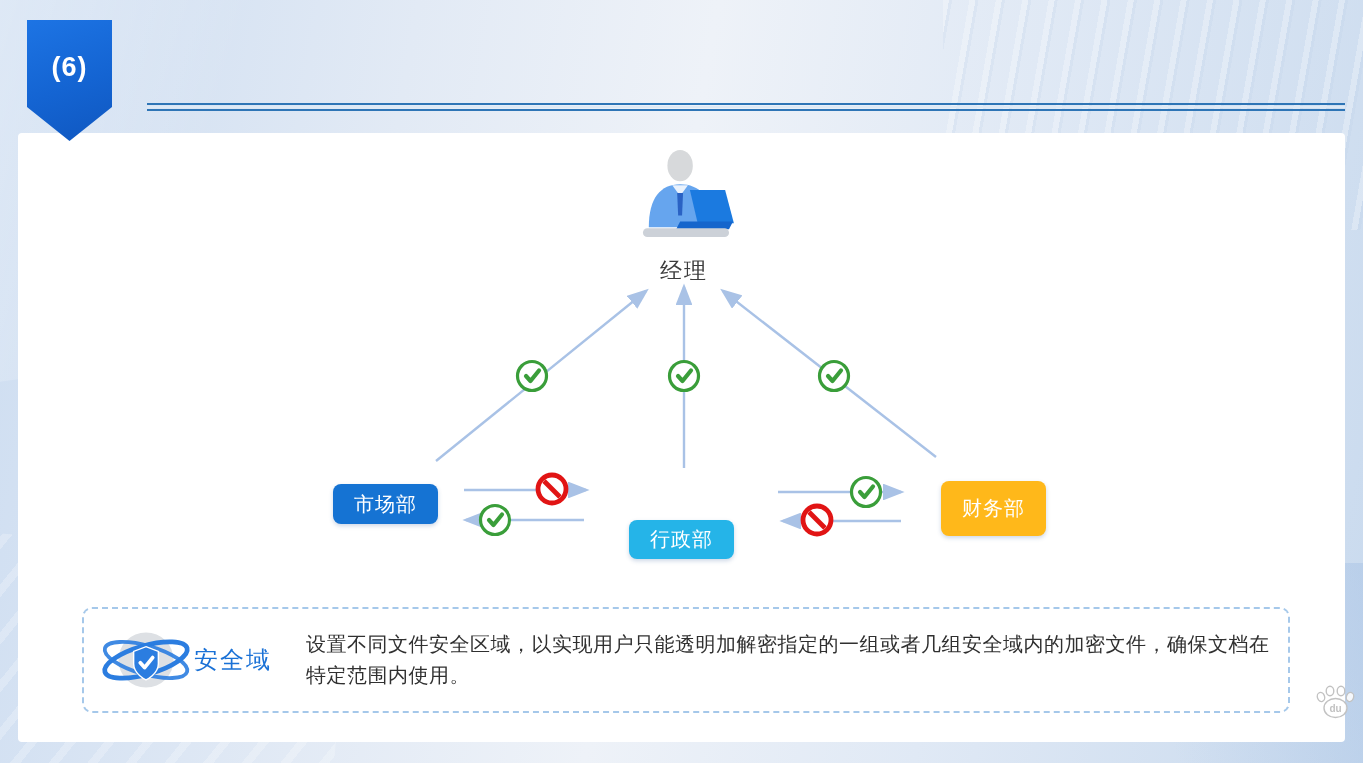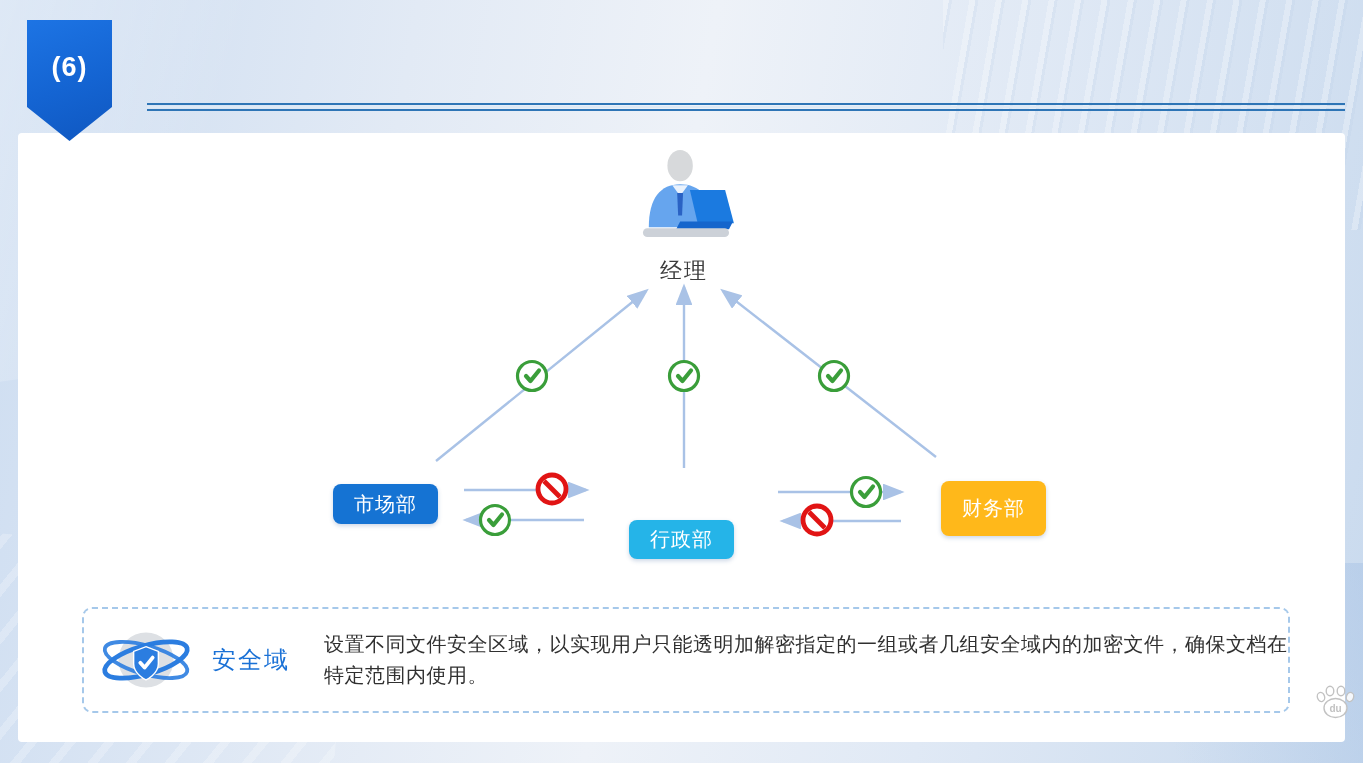--- a/index.html
+++ b/index.html
@@ -74,21 +74,21 @@
   .dept-admin   { left: 629px; top: 486px; height: 39px; margin-top: 34px; }
   .dept-finance { left: 941px; top: 481px; height: 55px; }
 
   
   .info-box {
     position: absolute; left: 82px; top: 607px; width: 1208px; height: 106px;
     border: 2px dashed #a5c8ea; border-radius: 10px;
     display: flex; align-items: center; z-index: 3; background: #fff;
   }
   .info-icon { width: 96px; height: 76px; margin-left: 14px; flex: none; }
-  .info-label { font-size: 24px; color: #1a71d6; margin-left: 18px; letter-spacing: 2px; flex: none; }
+  .info-label { font-size: 24px; color: #1a71d6; margin-left: 0; letter-spacing: 2px; flex: none; }
   .info-desc {
     margin-left: 34px; width: 965px; font-size: 20px; color: #303030;
     line-height: 1.55; letter-spacing: 0.5px;
   }
 
   
   .watermark {
     position: absolute; right: 6px; top: 684px; display: flex; align-items: center; gap: 14px; z-index: 6;
   }
   .watermark .wm-text {

